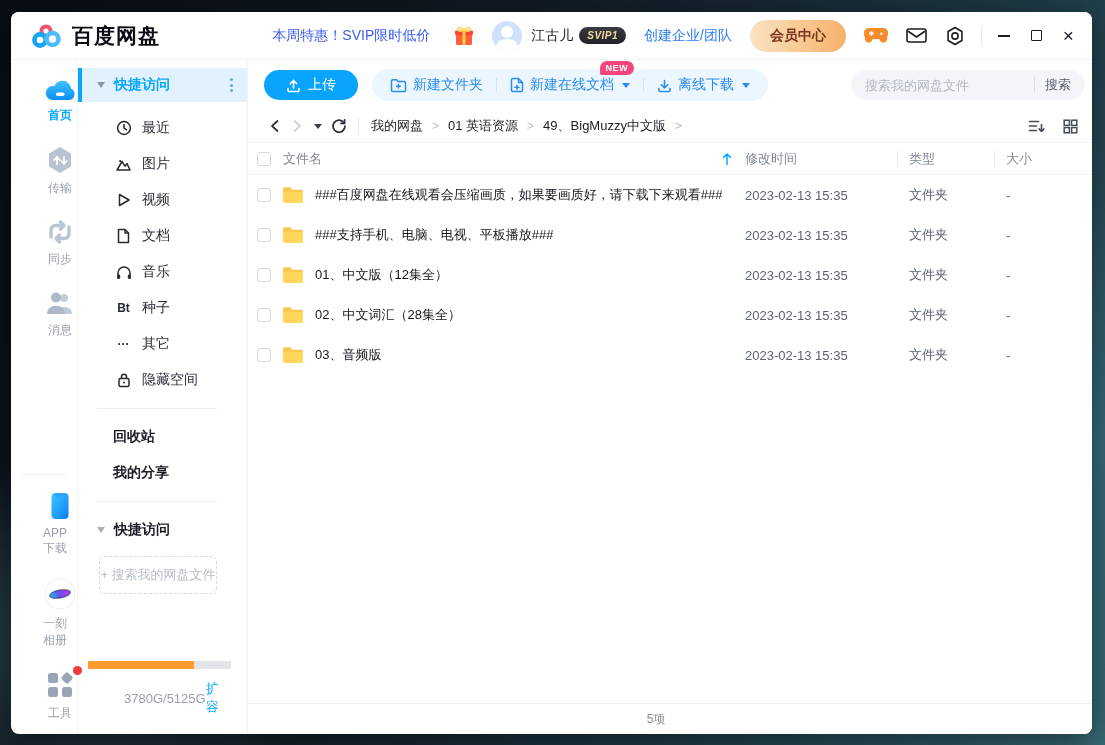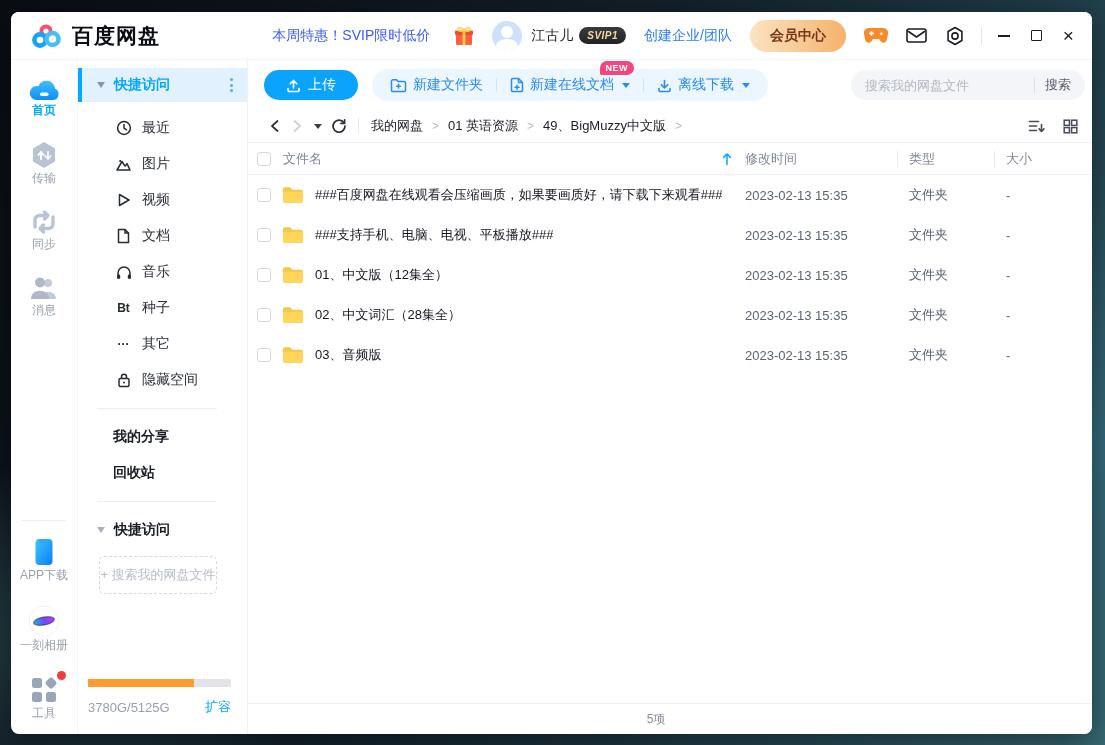--- a/index.html
+++ b/index.html
@@ -35,21 +35,21 @@
   .tb-sep { width:1px; height:18px; background:#e3e5e9; margin-left:16px; }
   .winctl { margin-left:14px; display:flex; align-items:center; gap:16px; }
   .winctl span { display:flex; align-items:center; justify-content:center; width:16px; height:16px; cursor:pointer; }
   .min-glyph { width:12px; height:0; border-top:2px solid #1a1d24; display:block; }
   .max-glyph { width:11px; height:11px; border:1.6px solid #1a1d24; border-radius:1px; display:block; }
   .close-glyph { font-size:19px; color:#1a1d24; line-height:16px; }
   
   .appbody { flex:1; display:flex; min-height:0; }
   
   .rail { width:67px; flex:0 0 67px; border-right:1px solid #f3f4f6; display:flex; flex-direction:column; align-items:center; padding-top:16px; }
-  .rail-item { display:flex; flex-direction:column; align-items:center; margin-bottom:21px; cursor:pointer; }
+  .rail-item { display:flex; flex-direction:column; align-items:center; gap:5px; margin-bottom:21px; cursor:pointer;margin-left:32px; }
   .rail-item .lbl { font-size:12px; color:#9aa1ae; }
   .rail-item.active .lbl { color:#06a7ff; font-weight:700; }
   .rail-divider { width:44px; height:1px; background:#eceef1; margin:auto 0 16px 0; }
   .rail-bottom { display:flex; flex-direction:column; align-items:center; }
   .tools-wrap { position:relative; }
   .red-dot { position:absolute; right:-7px; top:-4px; width:9px; height:9px; border-radius:50%; background:#f23c3c; }
   
   .sidebar { width:170px; flex:0 0 170px; border-right:1px solid #f0f1f4; position:relative; padding-top:8px; font-size:14px; }
   .side-selected { height:34px; background:#e1f1fe; display:flex; align-items:center; position:relative; padding-left:19px; cursor:pointer; }
   .side-selected::before { content:""; position:absolute; left:0; top:0; bottom:0; width:4px; background:#06a7ff; }
@@ -64,21 +64,21 @@
   .side-divider { height:1px; background:#eceef1; margin:10px 30px 10px 19px; }
   .side-section { height:36px; display:flex; align-items:center; padding-left:35px; font-weight:600; color:#191d26; cursor:pointer; }
   .side-section.with-caret { padding-left:19px; }
   .side-section .caret-down { border-top-color:#a9b0bc; }
   .side-section.with-caret .label { margin-left:9px; }
   .dropzone { margin:8px 30px 0 21px; height:38px; border:1px dashed #d4d8e0; border-radius:5px; display:flex; align-items:center; justify-content:center; color:#b7bdc9; font-size:13px; cursor:pointer; }
   .storage { position:absolute; left:10px; right:16px; bottom:18px; }
   .storage-bar { height:8px; background:#e2e4e8; border-radius:1px; overflow:hidden; }
   .storage-fill { height:100%; background:#ff9b2f; }
   .storage-row { display:flex; justify-content:space-between; align-items:center; margin-top:11px; }
-  .storage-text { color:#9aa0ad; font-size:13px; }
+  .storage-text { color:#9aa0ad; font-size:13px;margin-left:36px; }
   .expand-link { color:#06a7ff; font-size:13px; cursor:pointer; }
   
   .main { flex:1; display:flex; flex-direction:column; position:relative; min-width:0; }
   .toolbar { height:50px; flex:0 0 50px; display:flex; align-items:center; padding:0 7px 0 16px; }
   .upload-btn { height:30px; padding:0 22px; border:none; border-radius:16px; background:#0aa4fc; color:#fff; font-size:14px; display:flex; align-items:center; gap:7px; cursor:pointer; }
   .tool-group { margin-left:14px; height:32px; background:#ecf6fe; border-radius:16px; display:flex; align-items:center; padding:0 18px; gap:13px; }
   .tool-item { display:flex; align-items:center; gap:6px; color:#2a8cf0; font-size:14px; cursor:pointer; position:relative; }
   .tool-sep { width:1px; height:14px; background:#cde4f9; }
   .caret-sm { width:0; height:0; border-left:4px solid transparent; border-right:4px solid transparent; border-top:5px solid #2a8cf0; margin-left:2px; }
   .new-badge { position:absolute; top:-15px; right:-4px; background:#f5457d; color:#fff; font-size:9px; font-weight:700; padding:2px 6px; border-radius:8px 8px 8px 2px; letter-spacing:.5px; }
@@ -351,24 +351,24 @@
                 <rect x="2" y="6.5" width="10" height="8" rx="1.5" fill="none" stroke="#262b33" stroke-width="1.5"></rect>
                 <path d="M4.5 6.5V4.8a2.5 2.5 0 0 1 5 0v1.7" fill="none" stroke="#262b33" stroke-width="1.5"></path>
                 <circle cx="7" cy="10.5" r="1" fill="#262b33"></circle>
               </svg>
           </span>
           <span class="label">隐藏空间</span>
         </div>
       </div>
       <div class="side-divider"></div>
       <div class="side-section">
+        <span class="label">回收站</span>
+      </div>
+      <div class="side-section">
         <span class="label">我的分享</span>
-      </div>
-      <div class="side-section">
-        <span class="label">回收站</span>
       </div>
       <div class="side-divider"></div>
       <div class="side-section with-caret">
         <span class="caret-down"></span>
         <span class="label">快捷访问</span>
       </div>
       <div class="dropzone">+ 搜索我的网盘文件</div>
 
       <div class="storage">
         <div class="storage-bar">

